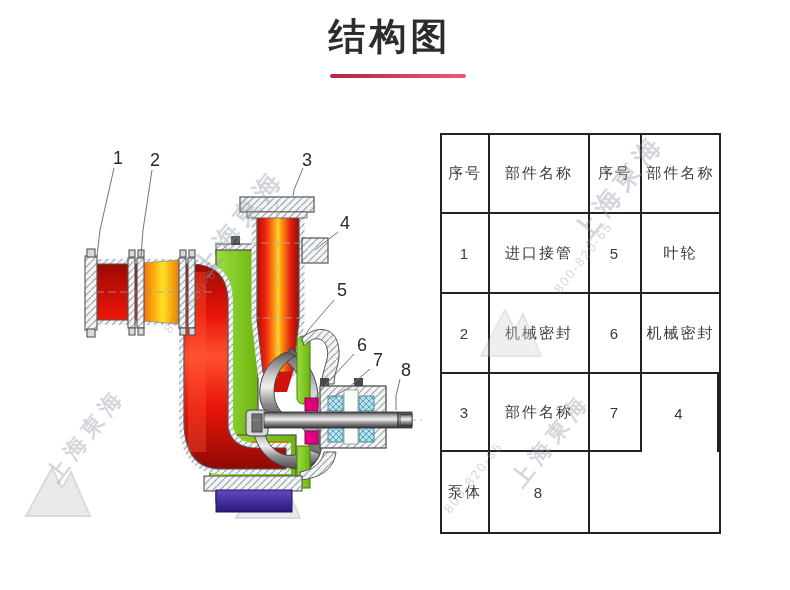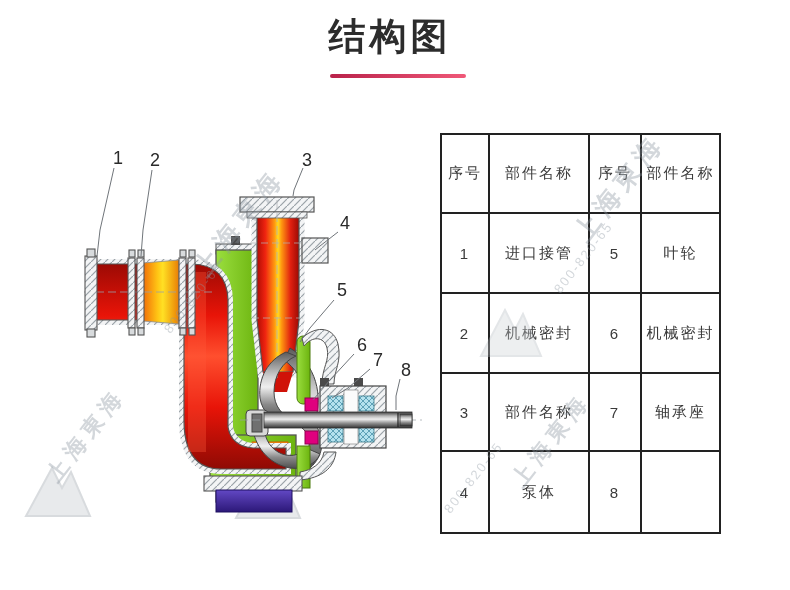--- a/index.html
+++ b/index.html
@@ -231,21 +231,20 @@
     <div class="cell last-col">叶轮</div>
 
     <div class="cell">2</div>
     <div class="cell">机械密封</div>
     <div class="cell">6</div>
     <div class="cell last-col">机械密封</div>
 
     <div class="cell">3</div>
     <div class="cell">部件名称</div>
     <div class="cell">7</div>
-    <div class="cell last-col">轴承座</div>
 
     <div class="cell last-row">4</div>
     <div class="cell last-row">泵体</div>
     <div class="cell last-row">8</div>
   </div>
 
   <div class="wm co" style="left:175px;top:205px;">上海東海</div>
   <div class="wm ph" style="left:150px;top:290px;">800-820-65</div>
   <div class="wm co" style="left:30px;top:420px;font-size:22px;">上海東海</div>
   <div class="wm co" style="left:555px;top:170px;">上海東海</div>

